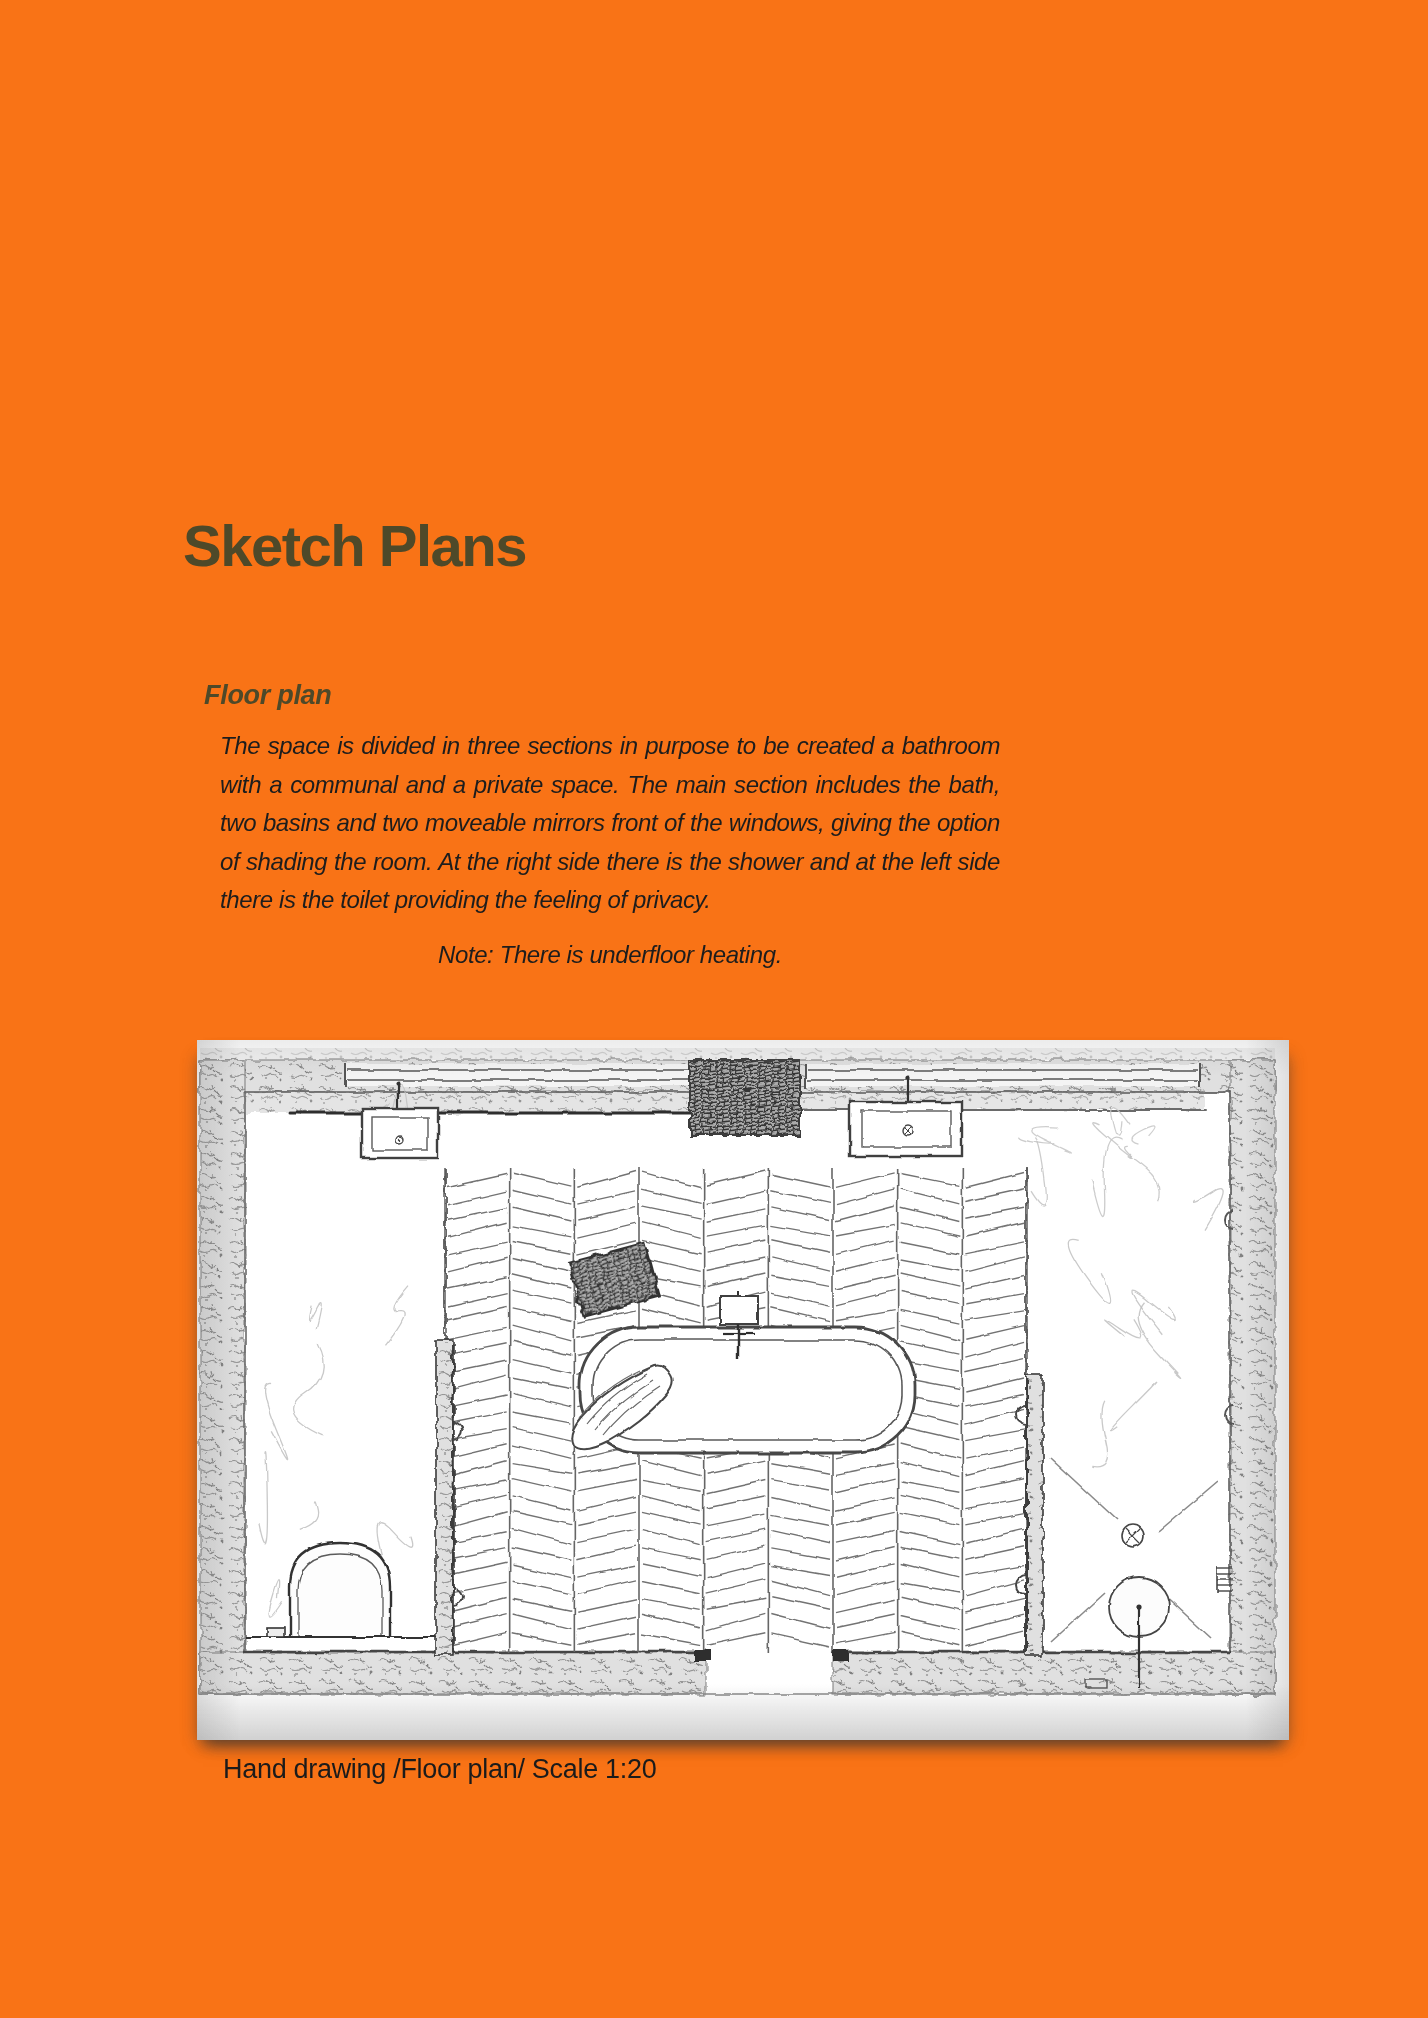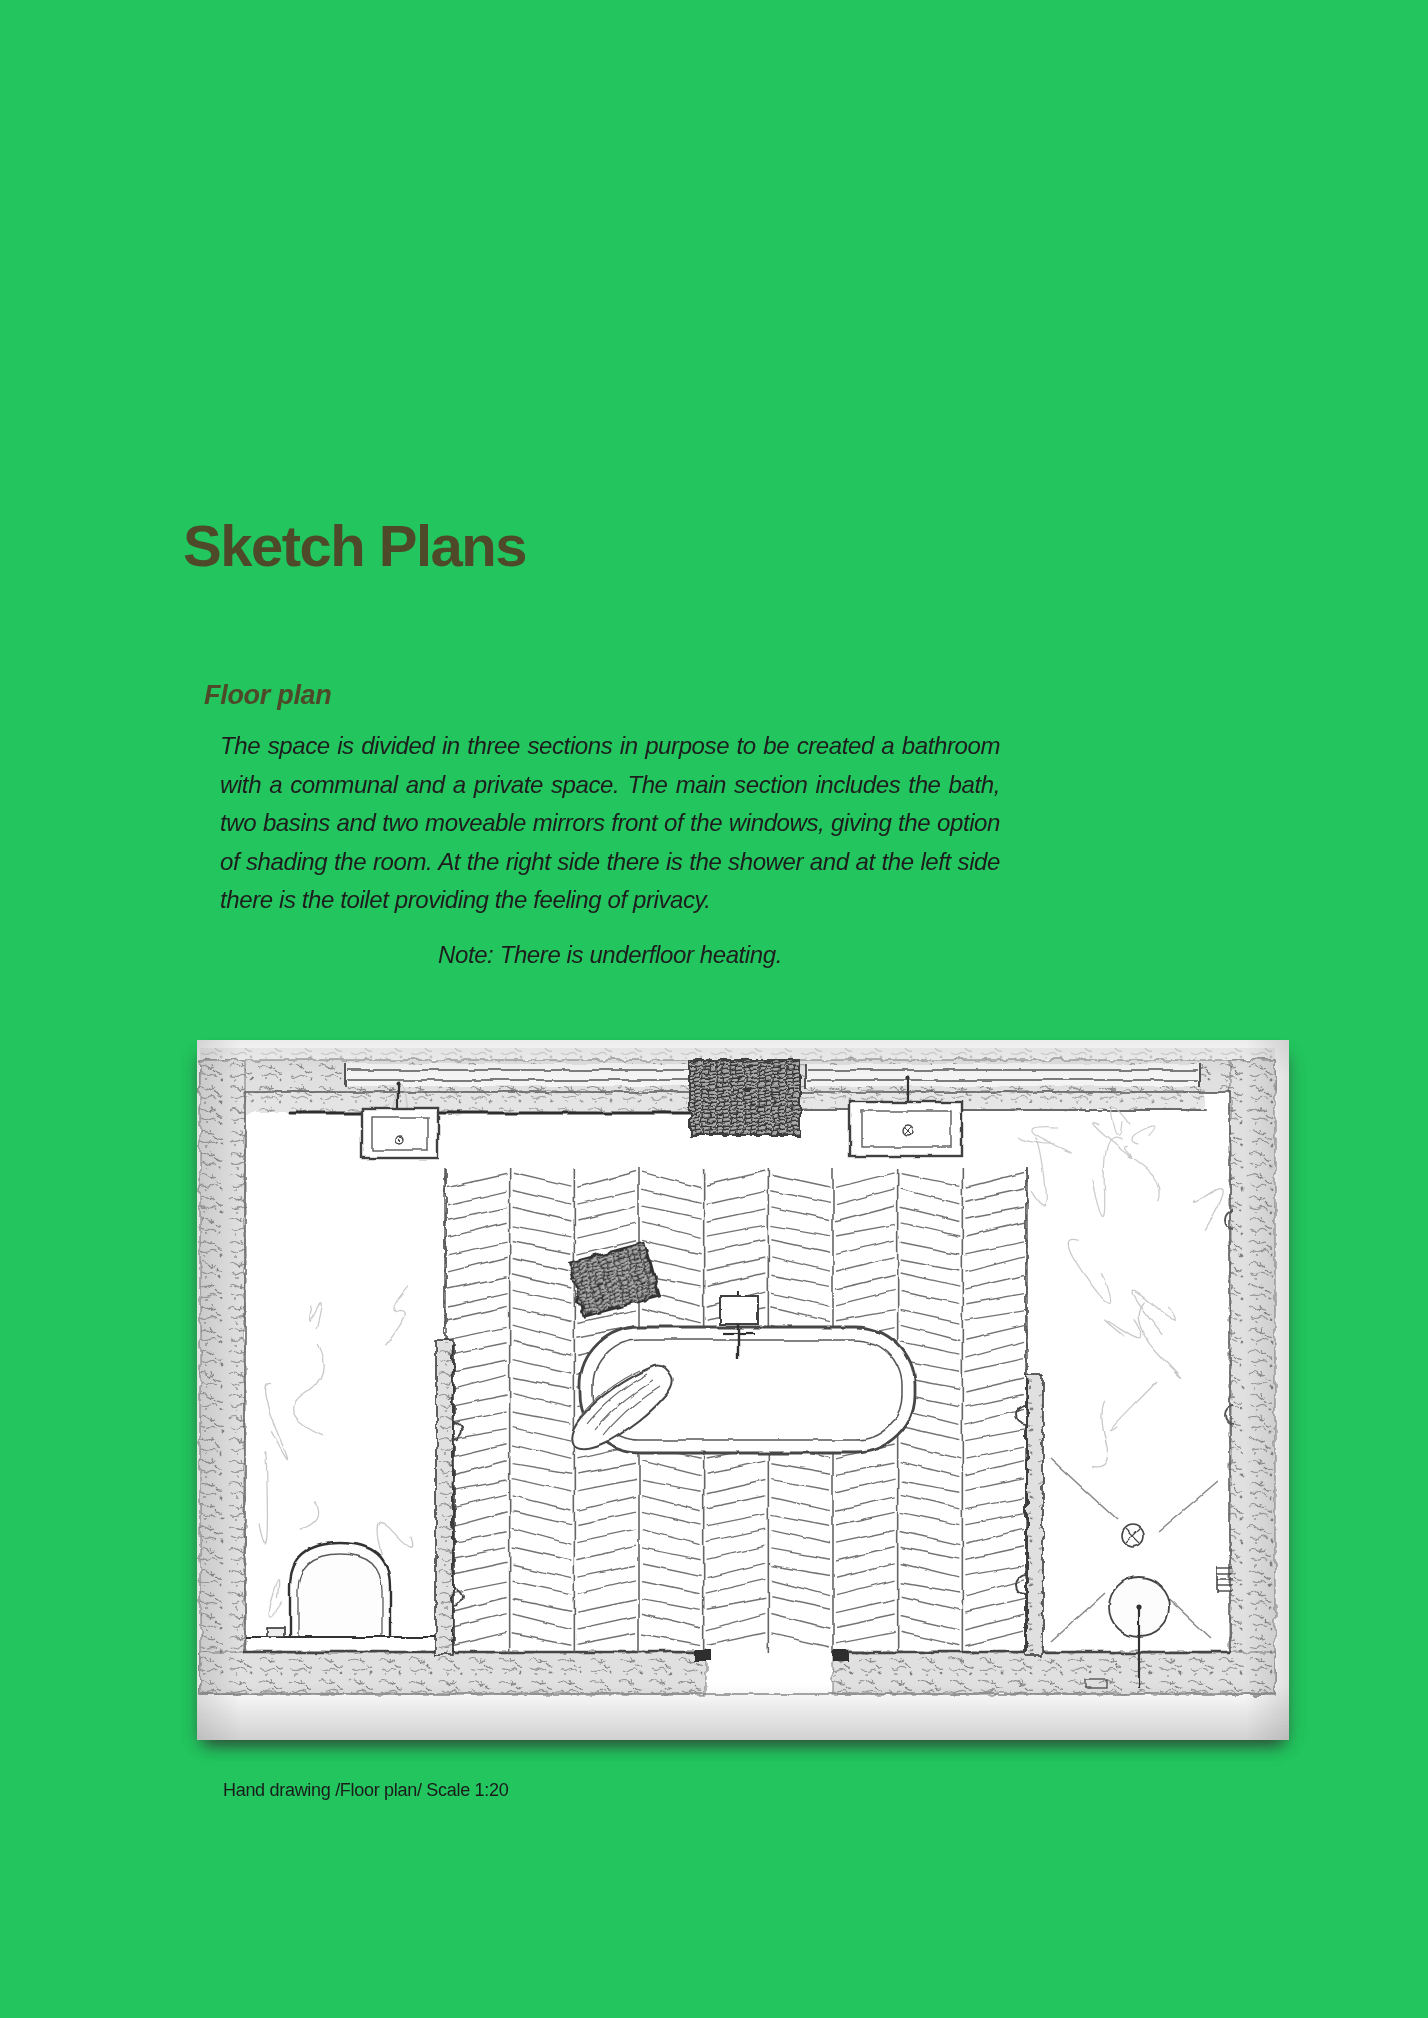--- a/index.html
+++ b/index.html
@@ -1,17 +1,17 @@
 <!DOCTYPE html>
 <html><head>
 <meta charset="utf-8">
 <style>
   html,body{margin:0;padding:0;background:#ffffff;}
   .page{
-    position:relative;width:1428px;height:2018px;background:#22c55e;
+    position:relative;width:1428px;height:2018px;background:#f97316;
     font-family:"Liberation Sans",sans-serif;overflow:hidden;
   }
   .page-title{
     position:absolute;left:183px;top:512px;margin:0;
     font-size:58px;font-weight:700;letter-spacing:-1.5px;color:#4e4929;
   }
   .text-block{position:absolute;left:204px;top:680px;width:812px;font-style:italic;}
   .section-heading{
     margin:0 0 6px 0;font-size:27px;font-weight:700;color:#4e4929;letter-spacing:-0.3px;
   }
@@ -30,22 +30,22 @@
               -7px 9px 16px -7px rgba(70,70,70,.32);
   }
   .sketch::after{
     content:"";position:absolute;inset:0;pointer-events:none;
     background:
       linear-gradient(90deg, rgba(110,110,110,.20), rgba(0,0,0,0) 4%, rgba(0,0,0,0) 96%, rgba(110,110,110,.22)),
       linear-gradient(180deg, rgba(120,120,120,.14), rgba(0,0,0,0) 5%, rgba(0,0,0,0) 92%, rgba(90,90,90,.28));
   }
   .sketch svg{display:block;width:1092px;height:700px;}
   .figure-caption{
-    position:absolute;left:26px;top:740px;width:700px;white-space:nowrap;
-    font-size:18px;color:#1b1b1b;letter-spacing:-0.3px;
+    position:absolute;left:26px;top:714px;width:700px;white-space:nowrap;
+    font-size:27px;color:#1b1b1b;letter-spacing:-0.3px;
   }
 </style>
 </head>
 <body>
 
 <div class="page">
 
   <h1 class="page-title">Sketch Plans</h1>
 
   <div class="text-block">

